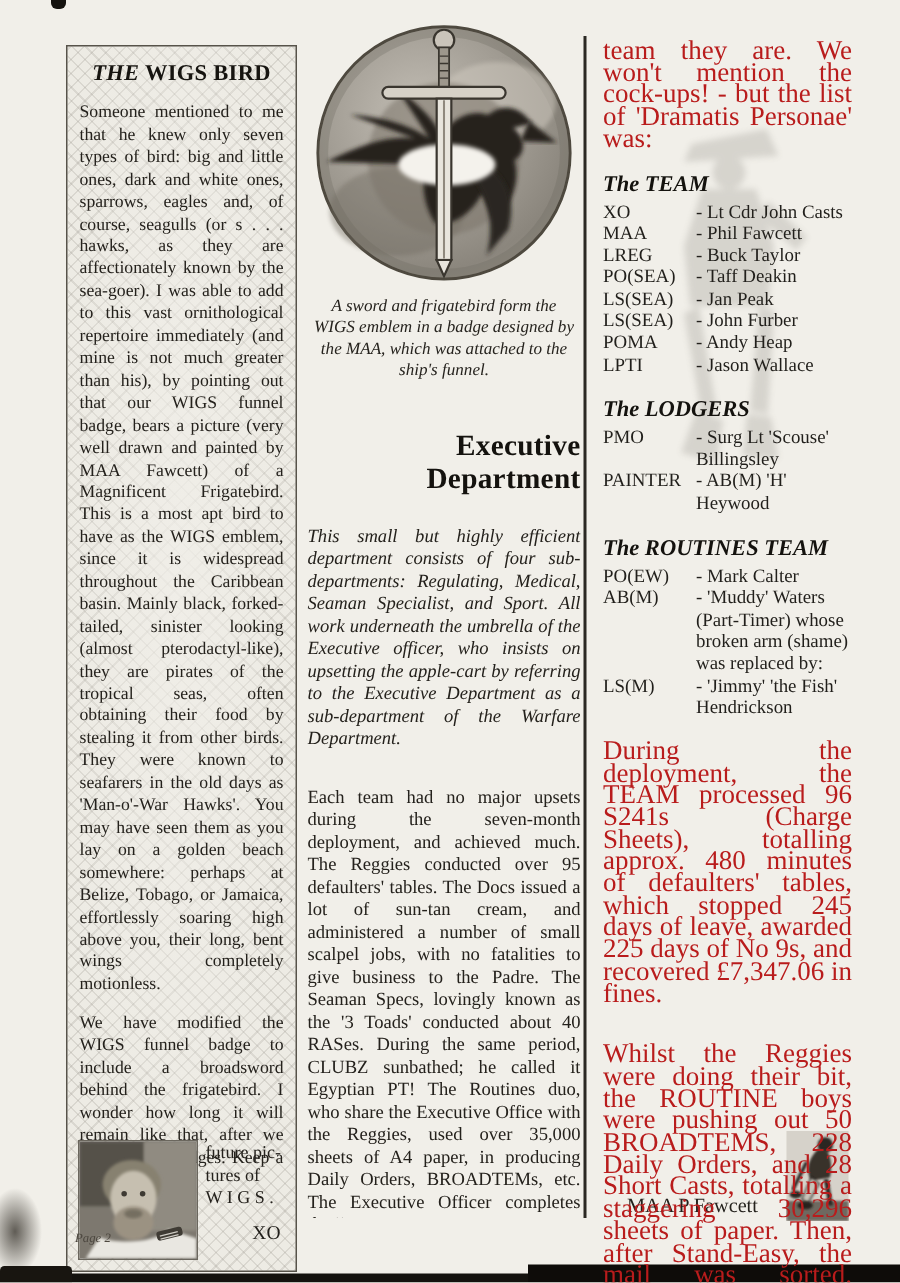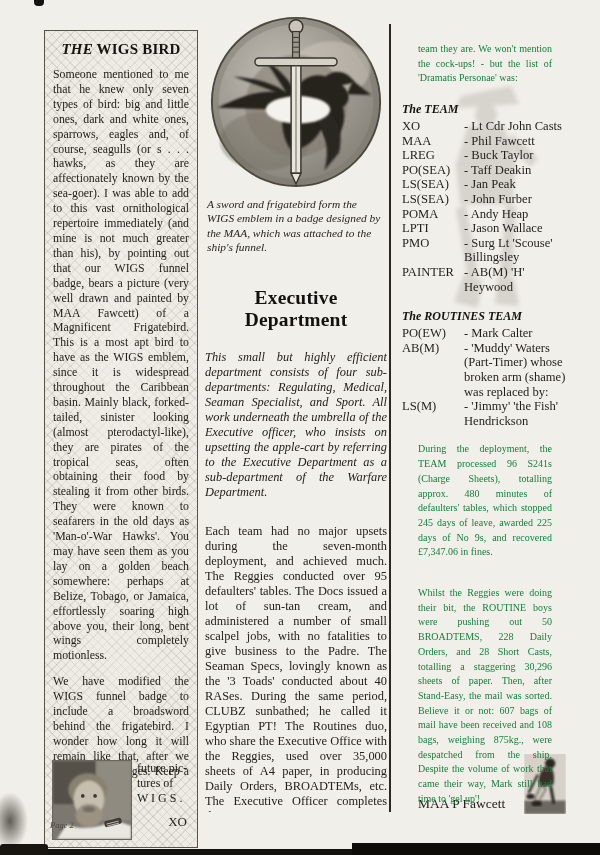--- a/index.html
+++ b/index.html
@@ -41,43 +41,43 @@
   .page-num{
     position:absolute;left:50px;top:820px;font-size:8.5px;font-style:italic;color:#4c473f;
   }
   
   .centre-col{
     position:absolute;left:205px;top:10px;width:182px;height:802px;overflow:hidden;
   }
   .badge-wrap{width:176px;height:176px;margin:2px auto 0;}
   .badge-caption{
     margin:9px 2px 0;font-size:11.4px;line-height:14.4px;font-style:italic;
-    text-align:left;color:#26231e;
+    text-align:center;color:#26231e;
   }
   .exec-heading{
-    margin:32px 0 0;font-size:19.5px;font-weight:bold;text-align:center;color:#14120e;
+    margin:32px 0 0;font-size:19.5px;font-weight:bold;text-align:right;color:#14120e;
     letter-spacing:.2px;
   }
   .centre-col .body-p{
     margin:0;font-size:12.4px;line-height:15px;text-align:justify;color:#24211c;
   }
   .centre-col .p1{margin-top:19px;font-style:italic;}
   .centre-col .p2{margin-top:24px;}
   
   .col-rule{position:absolute;left:389px;top:24px;width:2px;height:788px;background:#2b2823;}
   
   .right-col{
     position:absolute;left:402px;top:26px;width:166px;height:792px;
   }
   .right-col .body-p{
-    margin:16px;font-size:10px;line-height:14.7px;text-align:justify;color:#15803d;
+    margin:0;font-size:18px;line-height:14.7px;text-align:justify;color:#b91c1c;
     position:relative;z-index:1;
   }
   .sec-heading{
-    margin:15px 0 2px;font-size:12px;font-weight:bold;font-style:italic;color:#14120e;
+    margin:15px 0 2px;font-size:15px;font-weight:bold;font-style:italic;color:#14120e;
     position:relative;z-index:1;
   }
   .roster{position:relative;z-index:1;}
   .roster .row{display:flex;font-size:12.6px;line-height:14.6px;}
   .roster .abbr{flex:0 0 62px;}
   .roster .nm{flex:1;}
   .roster .nm.ml{white-space:pre-line;}
   .right-col .para-during{margin-top:14px;}
   .right-col .para-whilst{margin-top:26px;}
   .pirate-watermark{
@@ -232,20 +232,21 @@
       <div class="row">
           <span class="abbr">POMA</span>
           <span class="nm">- Andy Heap</span>
         </div>
       <div class="row">
           <span class="abbr">LPTI</span>
           <span class="nm">- Jason Wallace</span>
         </div>
     </div>
 
+    <h3 class="sec-heading">The LODGERS</h3>
     <div class="roster">
       <div class="row">
           <span class="abbr">PMO</span>
           <span class="nm ml">- Surg  Lt  'Scouse'
 Billingsley</span>
         </div>
       <div class="row">
           <span class="abbr">PAINTER</span>
           <span class="nm">- AB(M) 'H' Heywood</span>
         </div>

